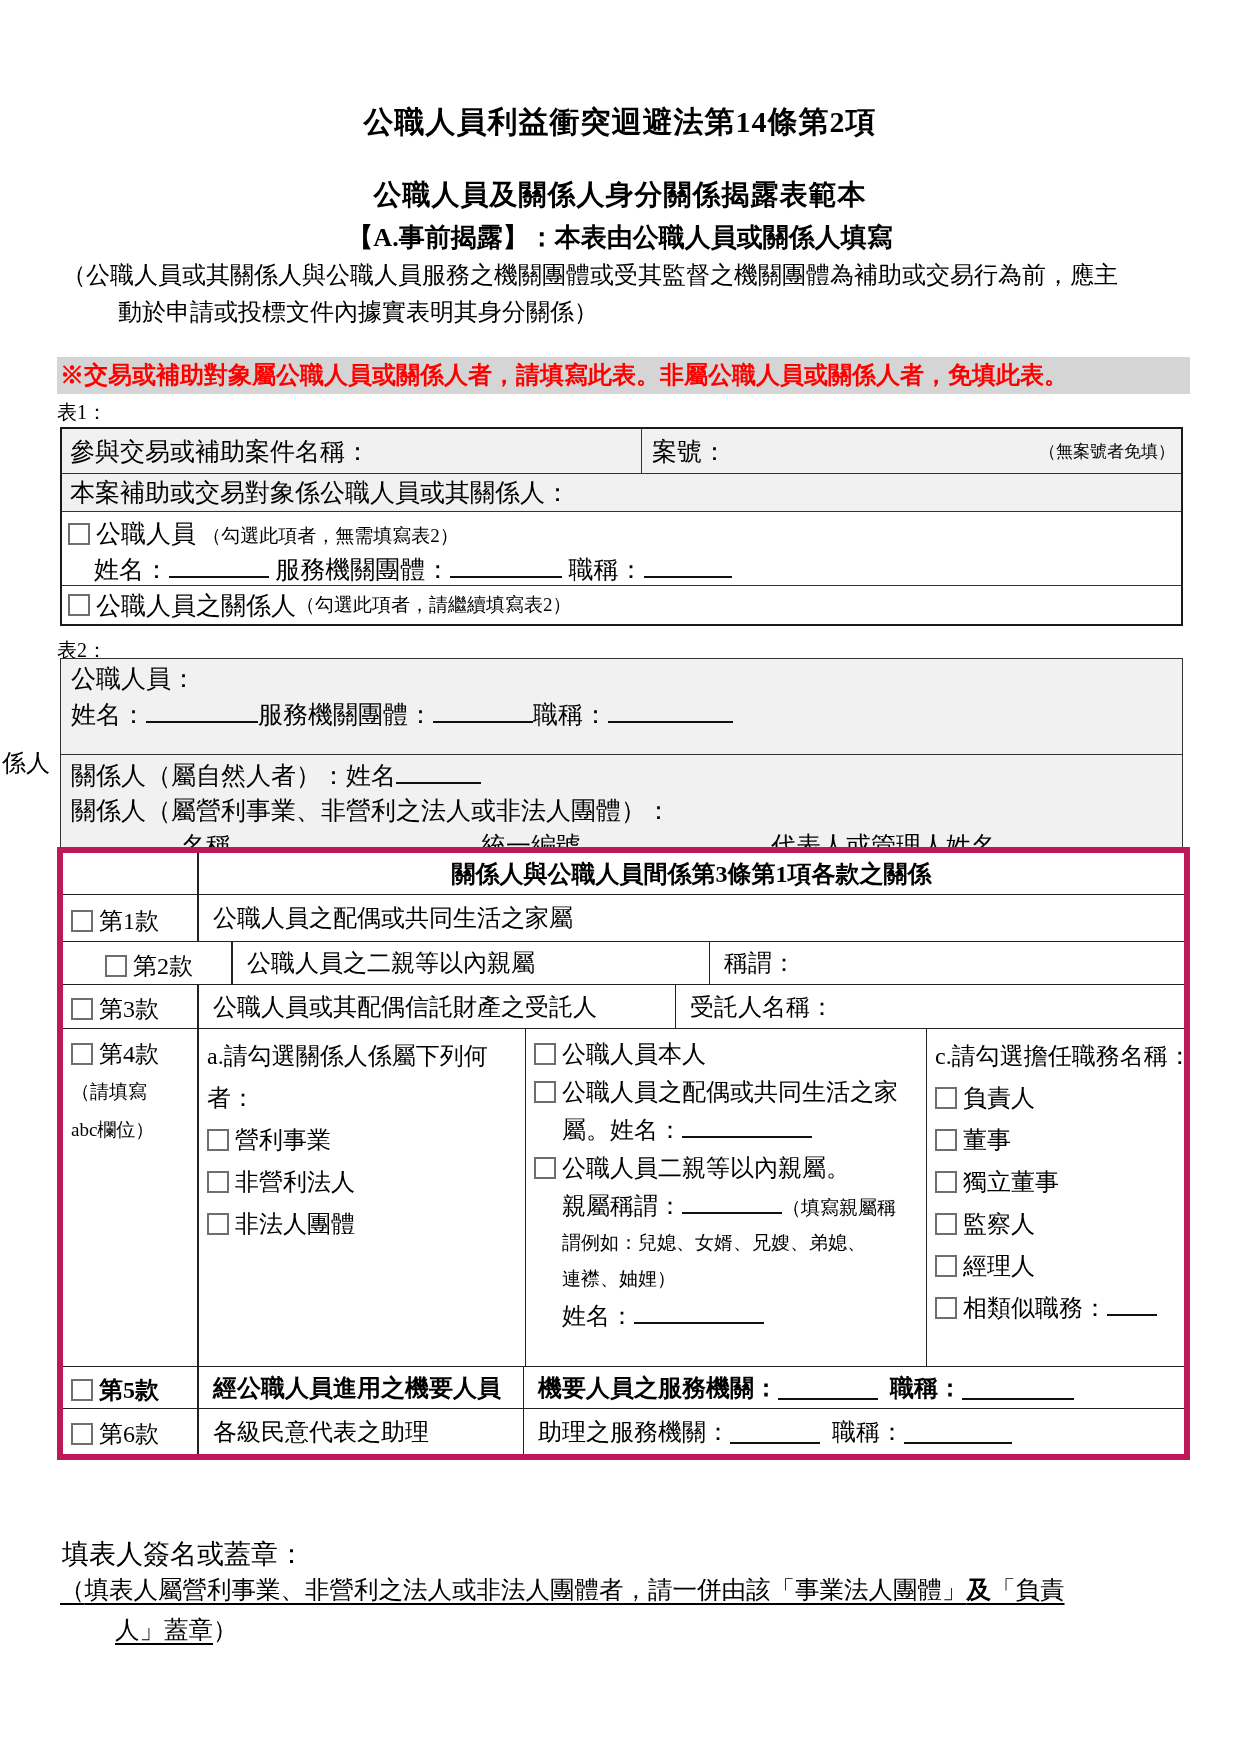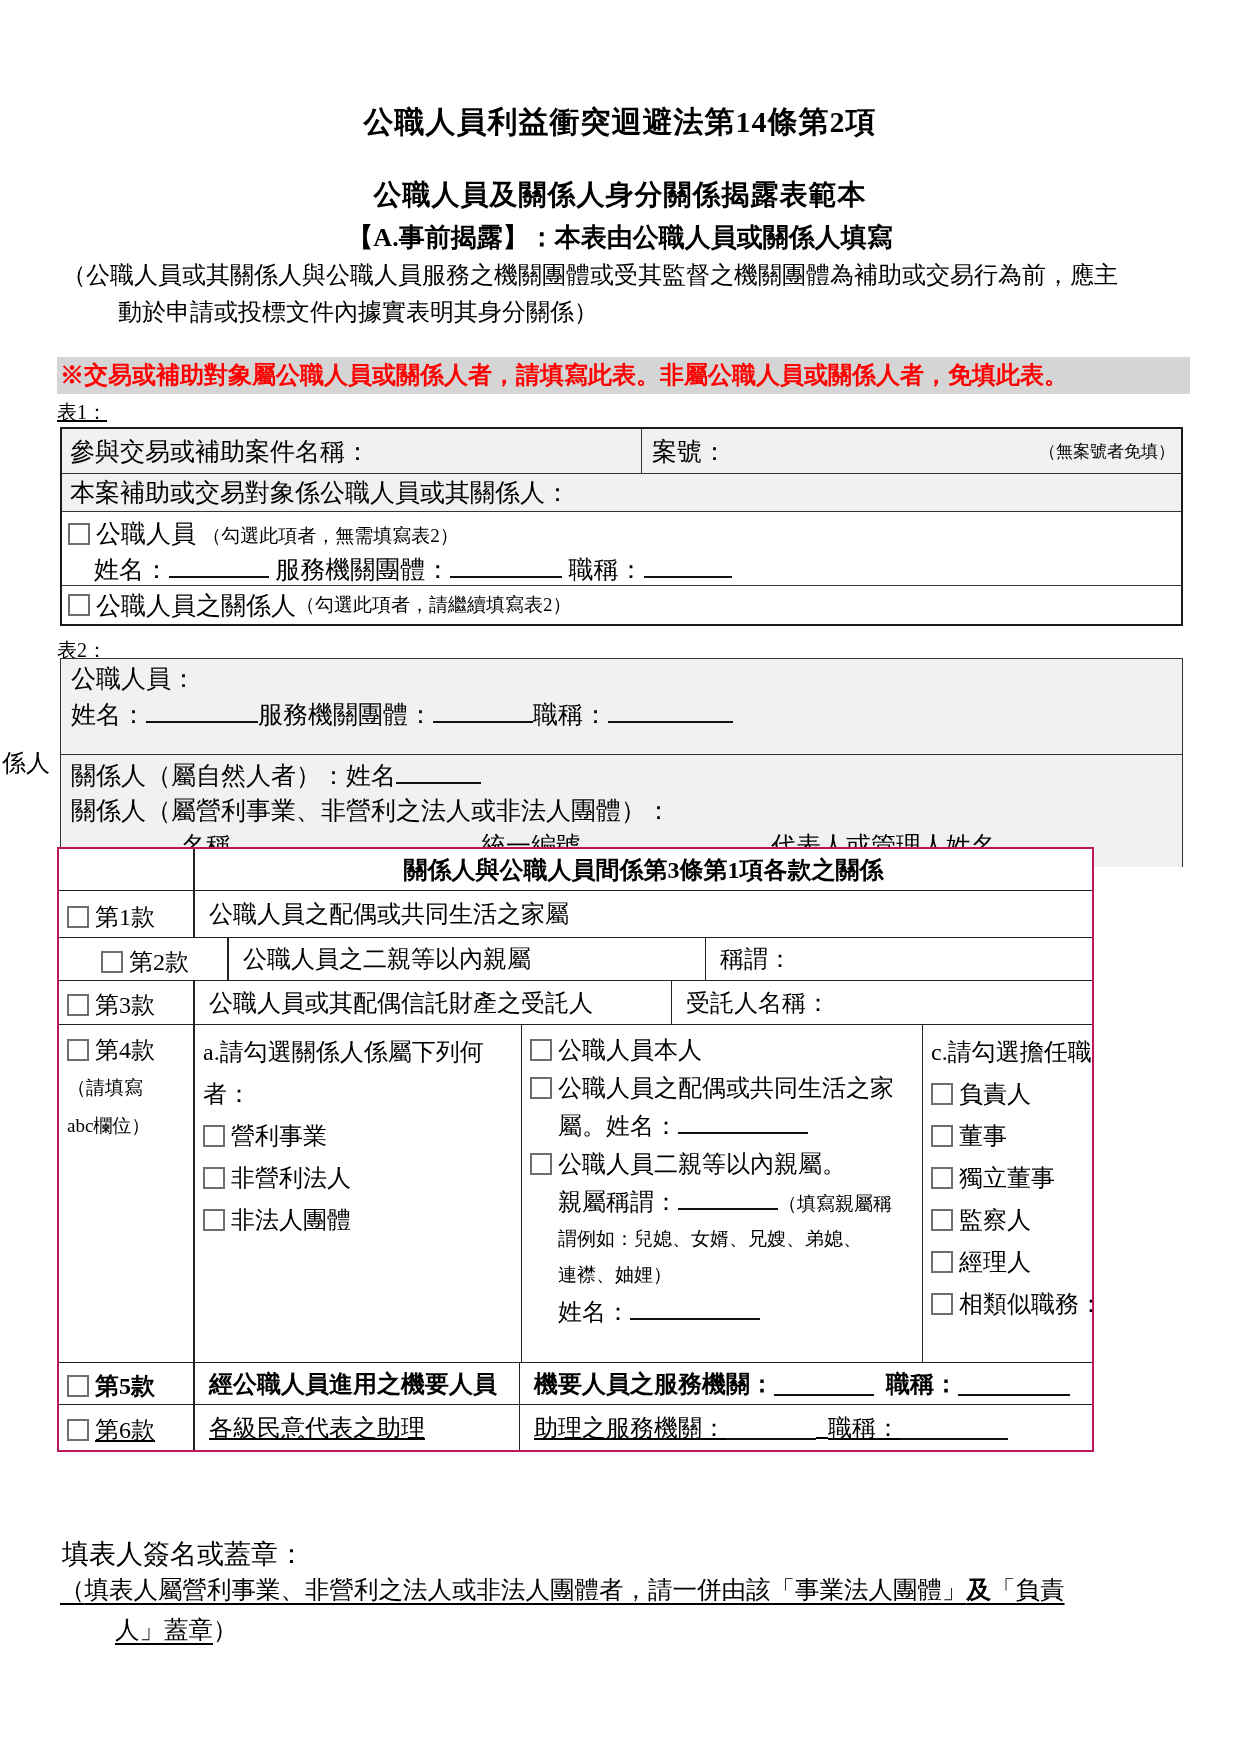--- a/index.html
+++ b/index.html
@@ -17,21 +17,21 @@
   .title2 { top:176px; font-size:28px; font-weight:bold; letter-spacing:1px; }
   .title3 { top:220px; font-size:26px; font-weight:bold; }
 
   .intro { top:257px; left:62px; width:1126px; font-size:24px; line-height:37px; }
   .intro .l2 { padding-left:56px; }
 
   .notice { top:357px; left:57px; width:1133px; height:37px; background:#d5d5d5;
     color:#ff0000; font-weight:bold; font-size:24px; line-height:37px; padding-left:3px; }
 
   .tcap { font-size:20px; }
-  .cap1 { top:399px; left:57px;text-decoration:underline; }
+  .cap1 { top:399px; left:57px; }
   .cap2 { top:637px; left:57px; }
   .overflow-txt { top:747px; left:2px; font-size:24px; }
 
   
   .table1 { top:427px; left:60px; width:1123px; border:2px solid #1a1a1a; background:#fff; }
   .gray { background:#f1f1f1; }
   .t1-rowA { display:flex; height:45px; border-bottom:1.5px solid #333; }
   .t1-a1 { width:580px; border-right:1.5px solid #333; display:flex; align-items:center;
            padding-left:8px; font-size:25px; }
   .t1-a2 { flex:1; display:flex; align-items:center; justify-content:space-between;
@@ -48,23 +48,23 @@
   
   .table2g { top:658px; left:60px; width:1123px; background:#f1f1f1;
              border:1.5px solid #333; border-bottom:none; }
   .t2-p1 { border-bottom:1.5px solid #333; padding:2px 0 0 10px; height:96px; font-size:25px; }
   .t2-p1 div { height:36px; line-height:36px; }
   .t2-p2 { padding:3px 0 0 10px; height:112px; font-size:25px; }
   .t2-p2 div { height:35px; line-height:35px; }
   .t2-p2 .org-line { padding-left:110px; }
 
   
-  .rel { top:847px; left:57px; width:1037px; border:2px solid #be185d; background:#fff; }
+  .rel { top:847px; left:57px; width:1133px; border:6px solid #be185d; background:#fff; }
   .rt-row { display:flex; border-bottom:1.5px solid #222; }
-  .rt-row.last { border-bottom:none;text-decoration:underline; }
+  .rt-row.last { border-bottom:none; }
   .rt-label { width:136px; border-right:2px solid #222; padding:5px 0 0 8px;
               font-size:24px; flex-shrink:0; }
   .rt-head { height:42px; }
   .rt-head .hd { flex:1; display:flex; align-items:center; justify-content:center;
                  font-weight:bold; font-size:24px; }
   .rt-r1 { height:47px; }
   .rt-r2 { height:43px;padding-left:34px; }
   .rt-r3 { height:44px; }
   .rt-r4 { height:338px; }
   .rt-r5 { height:42px;font-weight:bold; }

